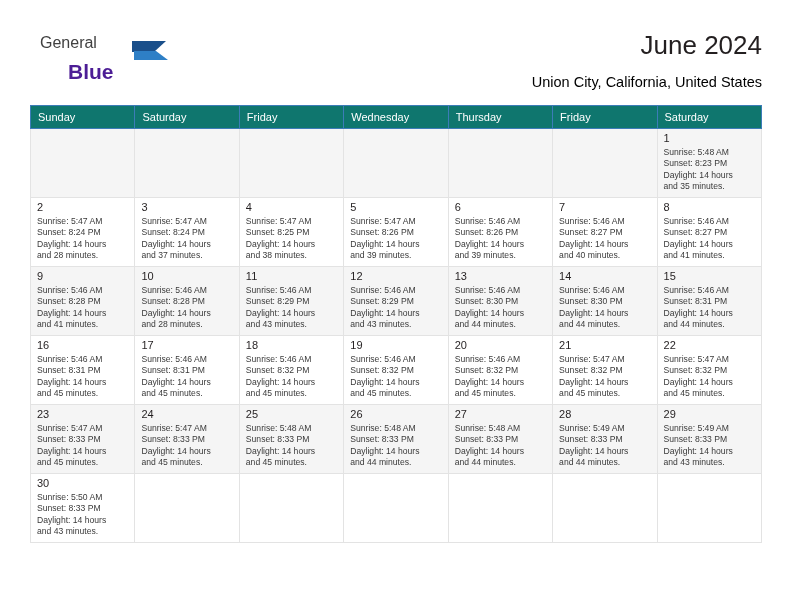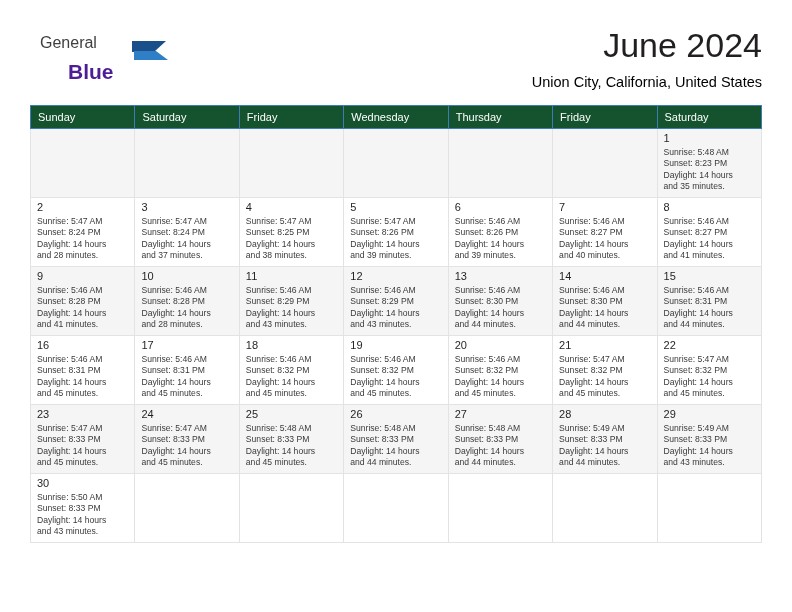--- a/index.html
+++ b/index.html
@@ -64,21 +64,21 @@
   .logo-flag svg { display: block; }
 
   .title-block {
     position: absolute;
     right: 0;
     top: 0;
     text-align: right;
     width: 520px;
   }
   .month-title {
-    font-size: 34px;
+    font-size: 26px;
     color: #231f20;
     line-height: 30px;
     padding-top: 4px;
   }
   .location {
     font-size: 14.5px;
     color: #000000;
     line-height: 20px;
     padding-top: 12px;
   }
@@ -86,21 +86,21 @@
   
   .calendar {
     position: absolute;
     left: 30px;
     top: 105px;
     width: 732px;
     border-collapse: collapse;
     table-layout: fixed;
   }
   .calendar th {
-    background: #14532d;
+    background: #0f766e;
     color: #ffffff;
     font-size: 11px;
     font-weight: normal;
     text-align: left;
     padding: 5px 0 5px 7px;
     height: 10px;
     border: 1px solid #3c7cb8;
   }
   .calendar td {
     vertical-align: top;

